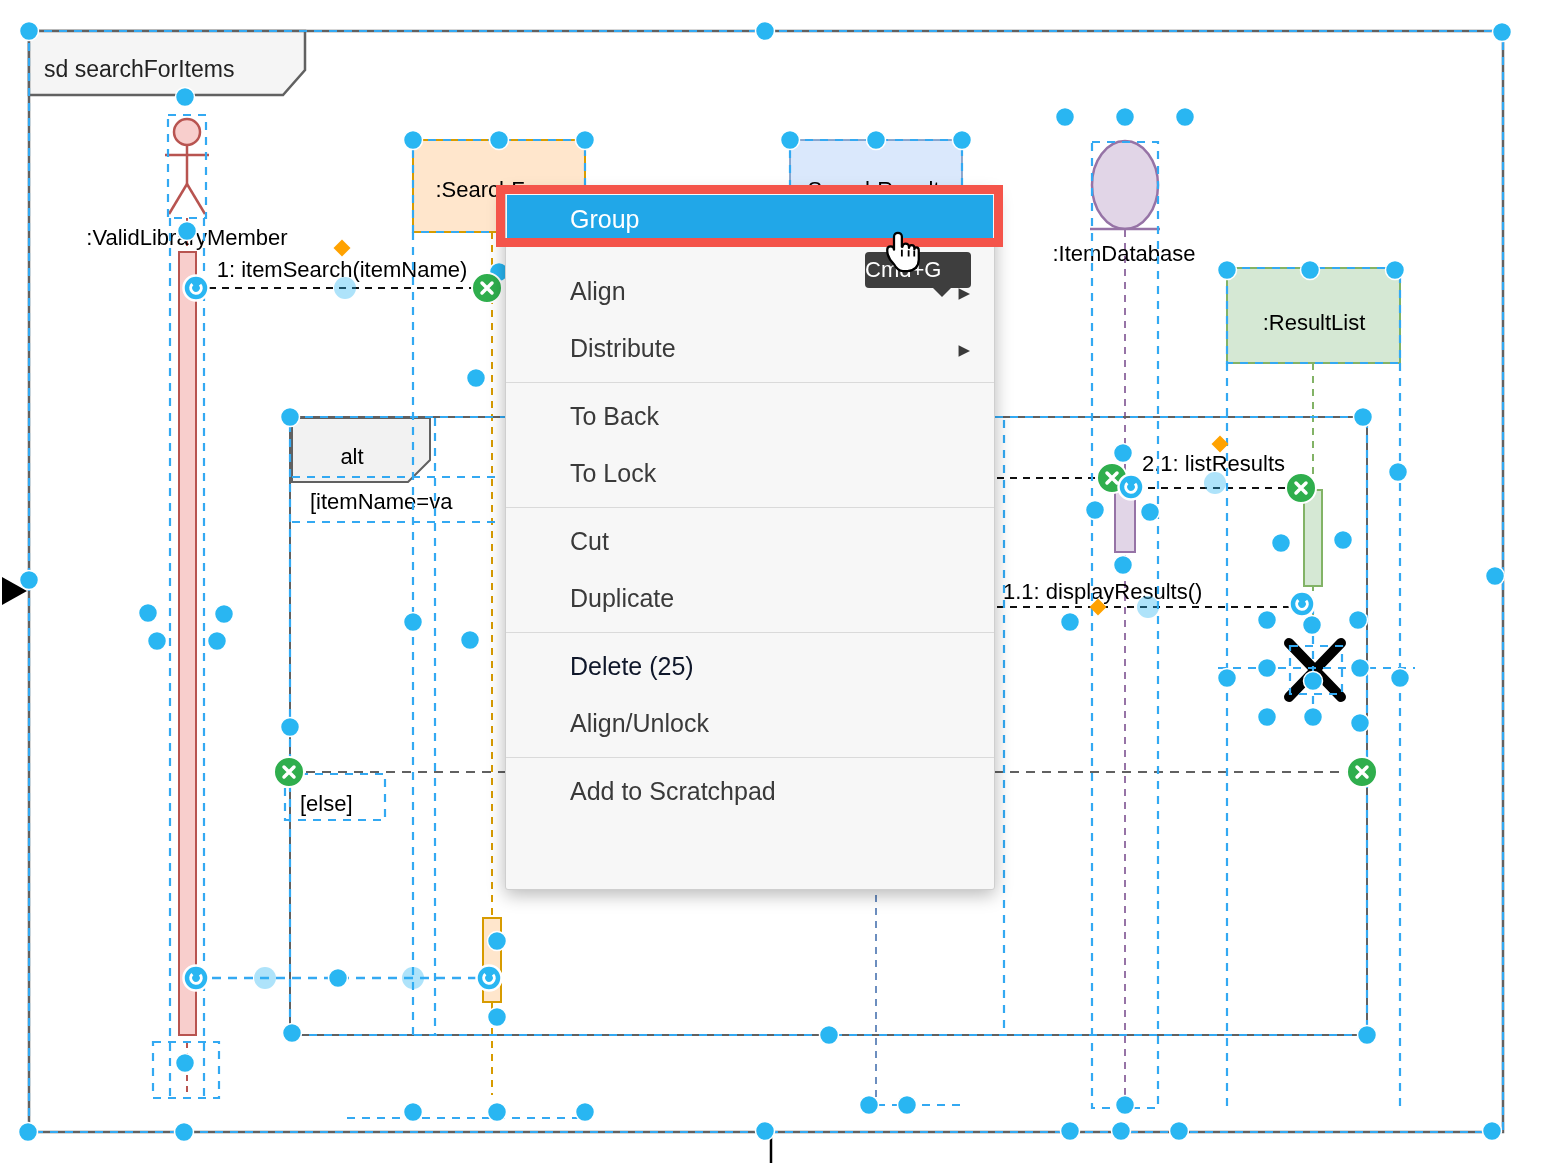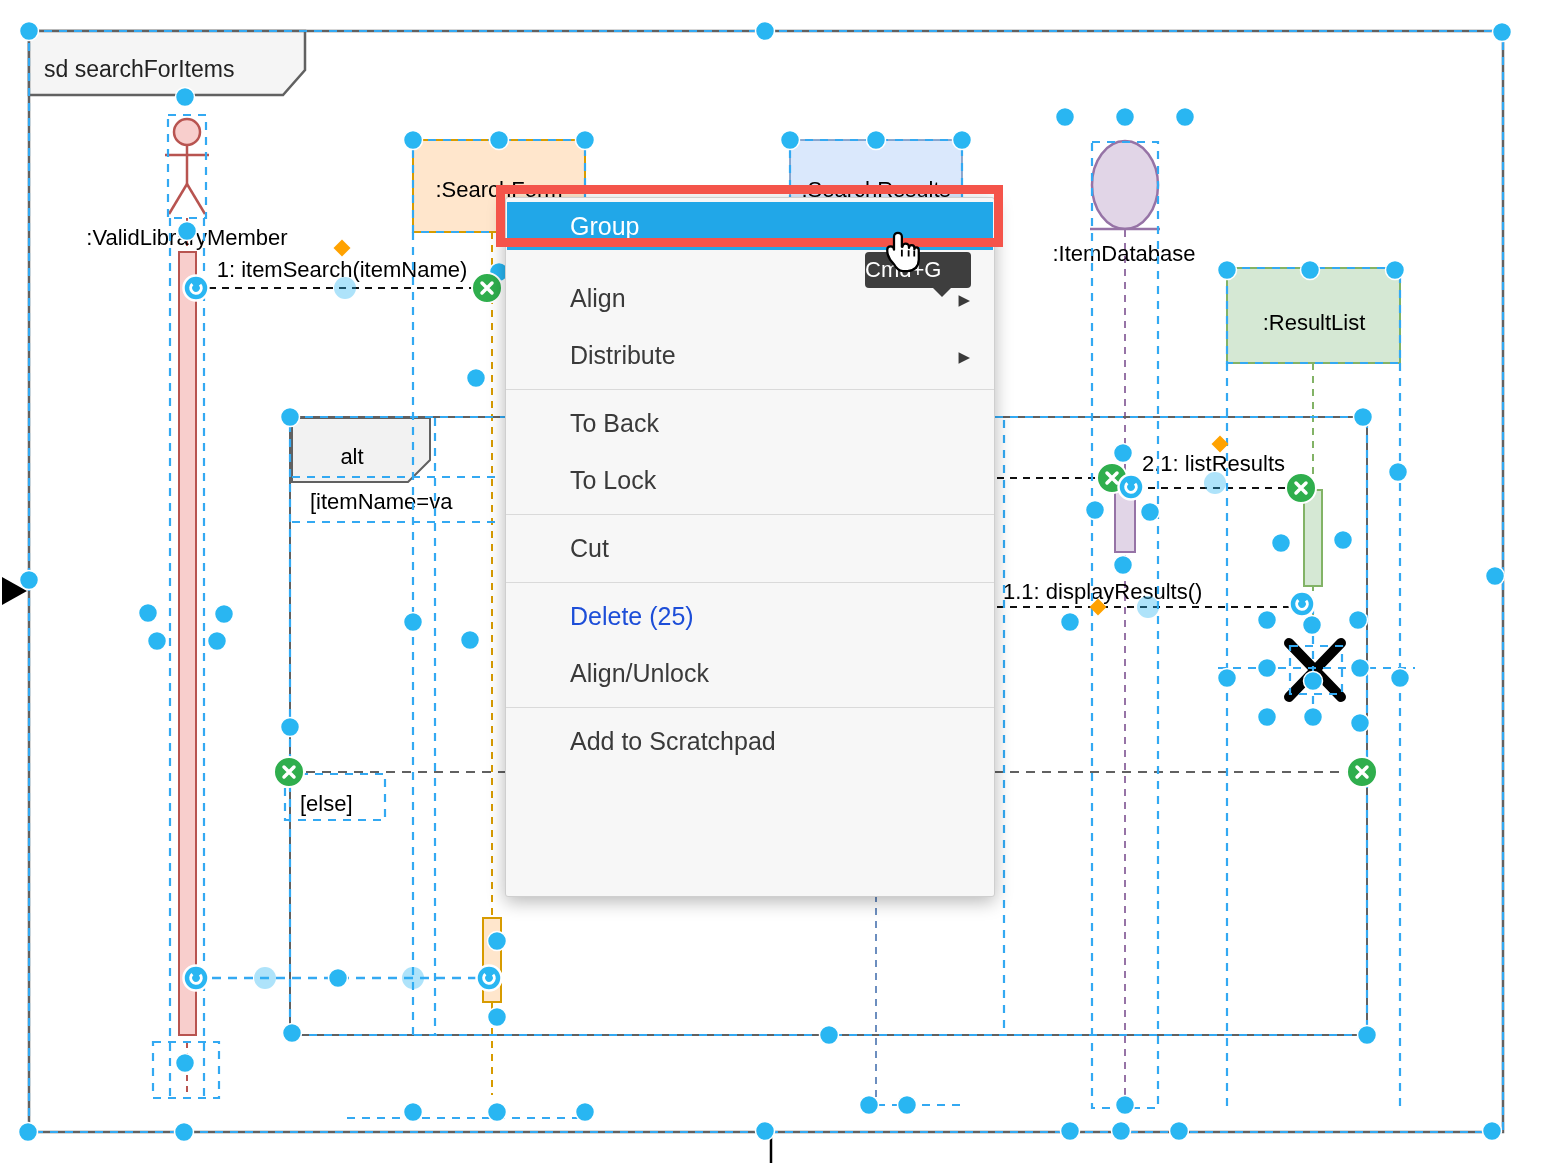--- a/index.html
+++ b/index.html
@@ -3,30 +3,30 @@
 <meta charset="utf-8">
 <style>
   html,body{margin:0;padding:0;background:#ffffff;}
   #stage{position:relative;width:1550px;height:1164px;background:#ffffff;overflow:hidden;
          font-family:"Liberation Sans", sans-serif;padding-left:12px;}
   #diagram{position:absolute;left:0;top:0;}
   .dlabel{font-family:"Liberation Sans", sans-serif;font-size:22px;fill:#000;}
   .dtitle{font-family:"Liberation Sans", sans-serif;font-size:23px;fill:#222;}
 
   
-  .ctx-menu{position:absolute;left:505px;top:197px;width:490px;height:700px;
+  .ctx-menu{position:absolute;left:505px;top:190px;width:490px;height:700px;
             background:#f7f7f7;border:1px solid #cfcfcf;border-radius:3px;
             box-shadow:0 5px 18px rgba(0,0,0,.28);padding-top:4px;box-sizing:border-box;z-index:10;}
   .mi{position:relative;height:57px;line-height:57px;padding-left:64px;font-size:25px;
       color:#3a3a3a;white-space:nowrap;}
   .mi-group{height:48px;line-height:48px;margin:0 1px;background:#21a7e8;color:#ffffff;
             padding-left:63px;font-size:25px;}
   .sp{height:20px;}
   .sep{height:1px;background:#dadada;margin:5px 0;}
-  .danger{color:#1d4ed8;}
+  .danger{color:#0f172a;}
   .arrow{position:absolute;right:24px;top:50%;transform:translateY(-50%);
          font-size:15px;color:#3a3a3a;}
   
   .red-box{position:absolute;left:496px;top:185px;width:507px;height:62px;
            border:9px solid #f4544a;box-sizing:border-box;z-index:12;pointer-events:none;}
   
   .tooltip{position:absolute;left:865px;top:252px;width:106px;height:36px;
            background:#3e3e3e;color:#fff;border-radius:4px;font-size:22px;
            line-height:36px;text-align:left;z-index:13;}
   .tooltip:after{content:"";position:absolute;left:68px;top:100%;
@@ -418,20 +418,21 @@
   </div>
   <div class="mi">
     <span>Distribute</span>
     <span class="arrow">▶</span>
   </div>
   <div class="sep"></div>
   <div class="mi">To Back</div>
   <div class="mi">To Lock</div>
   <div class="sep"></div>
   <div class="mi">Cut</div>
+  <div class="mi">Duplicate</div>
   <div class="sep"></div>
   <div class="mi danger">Delete (25)</div>
   <div class="mi">Align/Unlock</div>
   <div class="sep"></div>
   <div class="mi">Add to Scratchpad</div>
 </div>
 
 <div class="red-box"></div>
 
 <div class="tooltip">Cmd+G</div>

